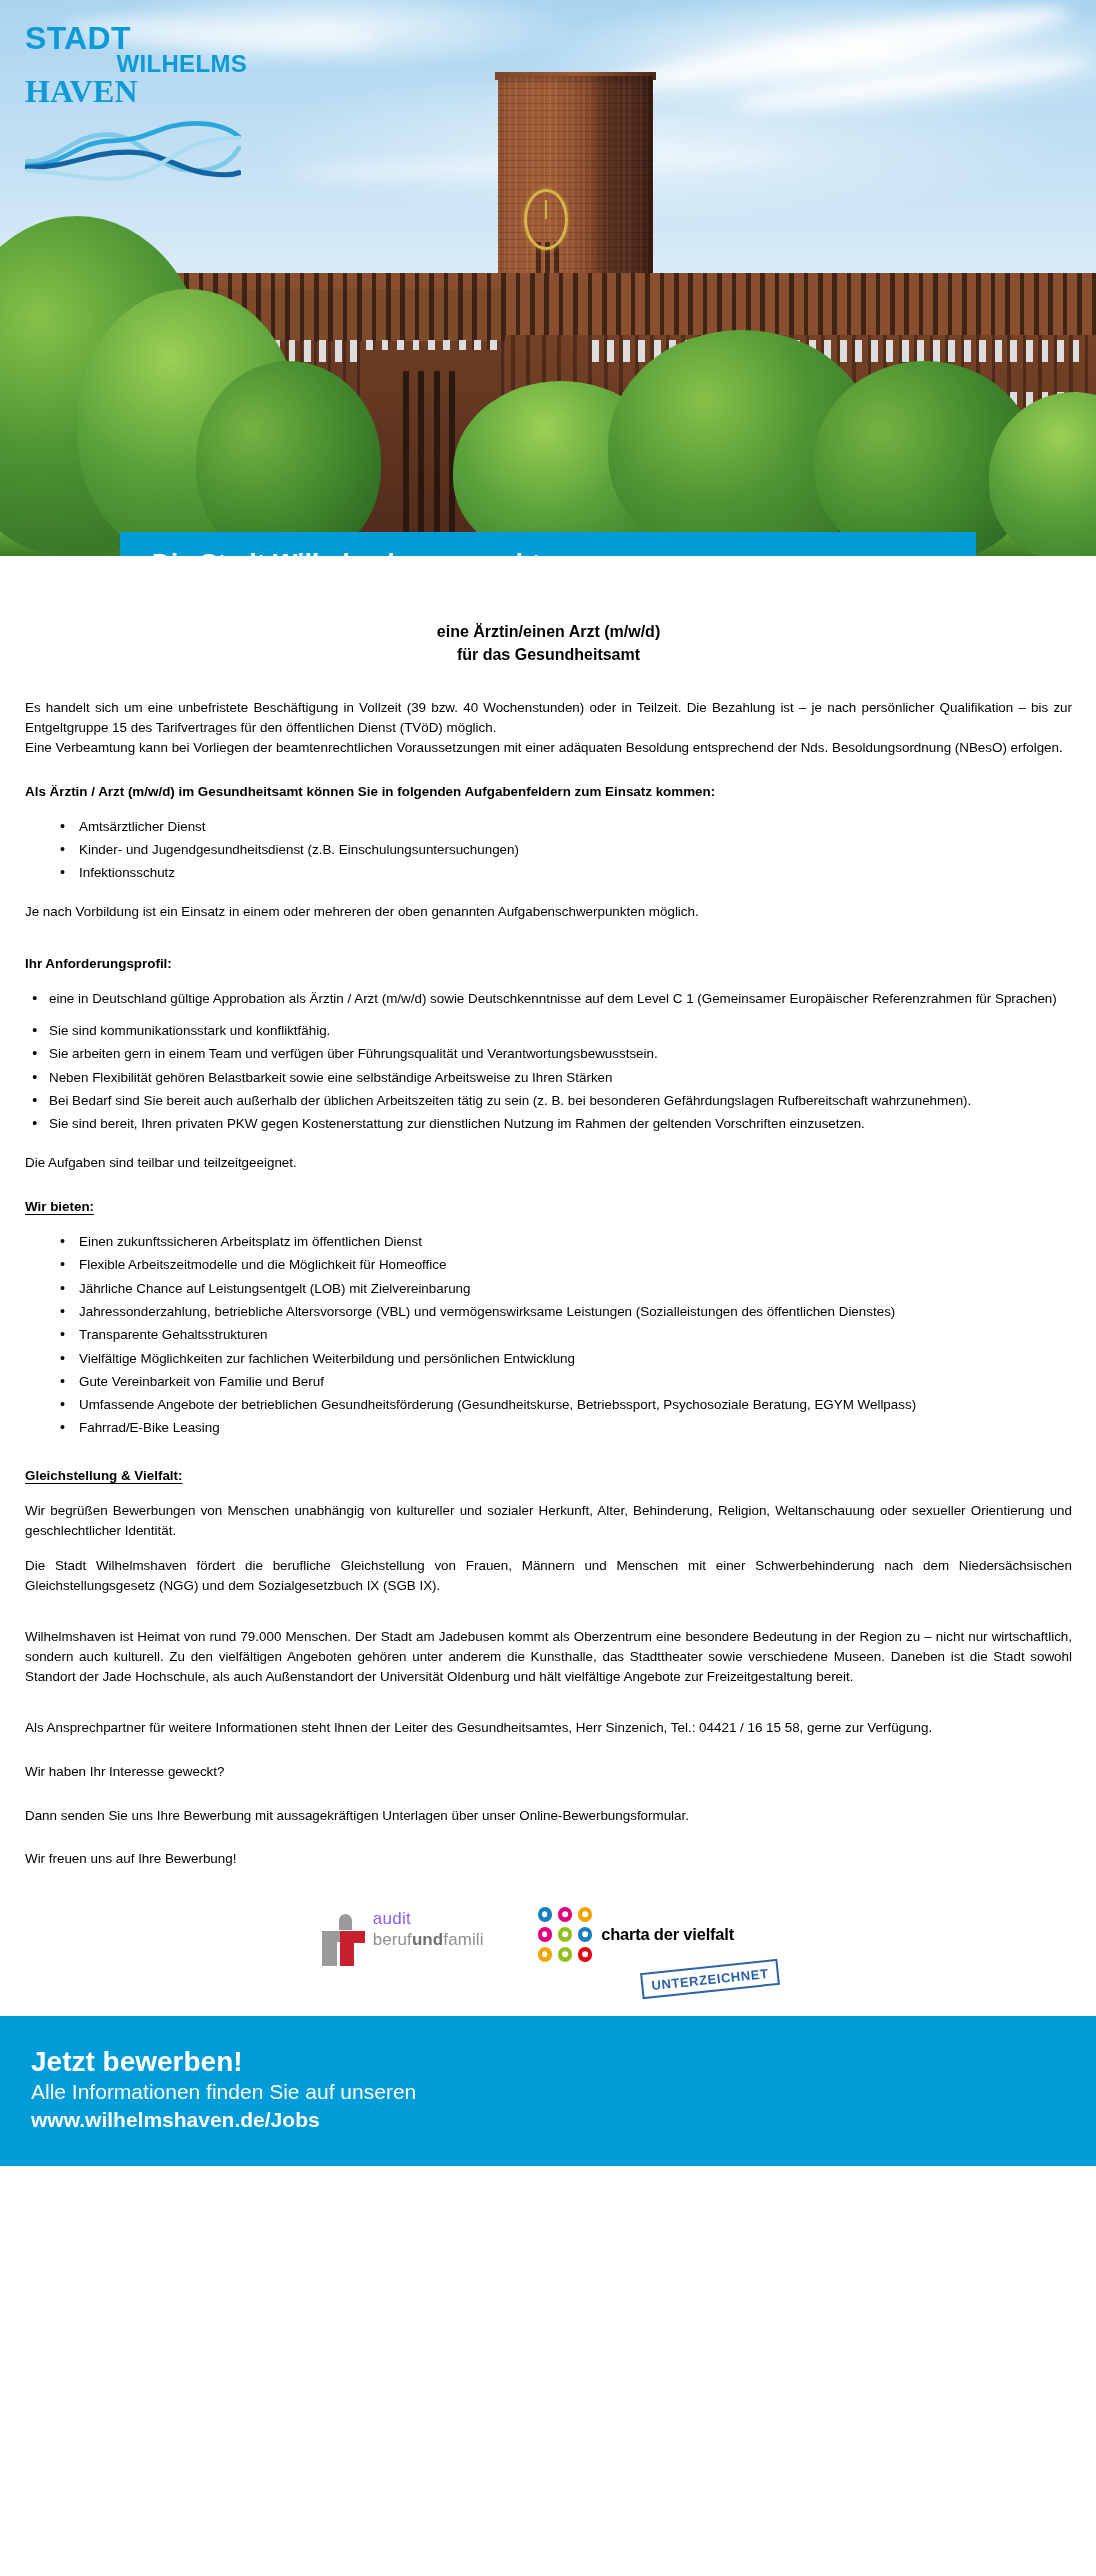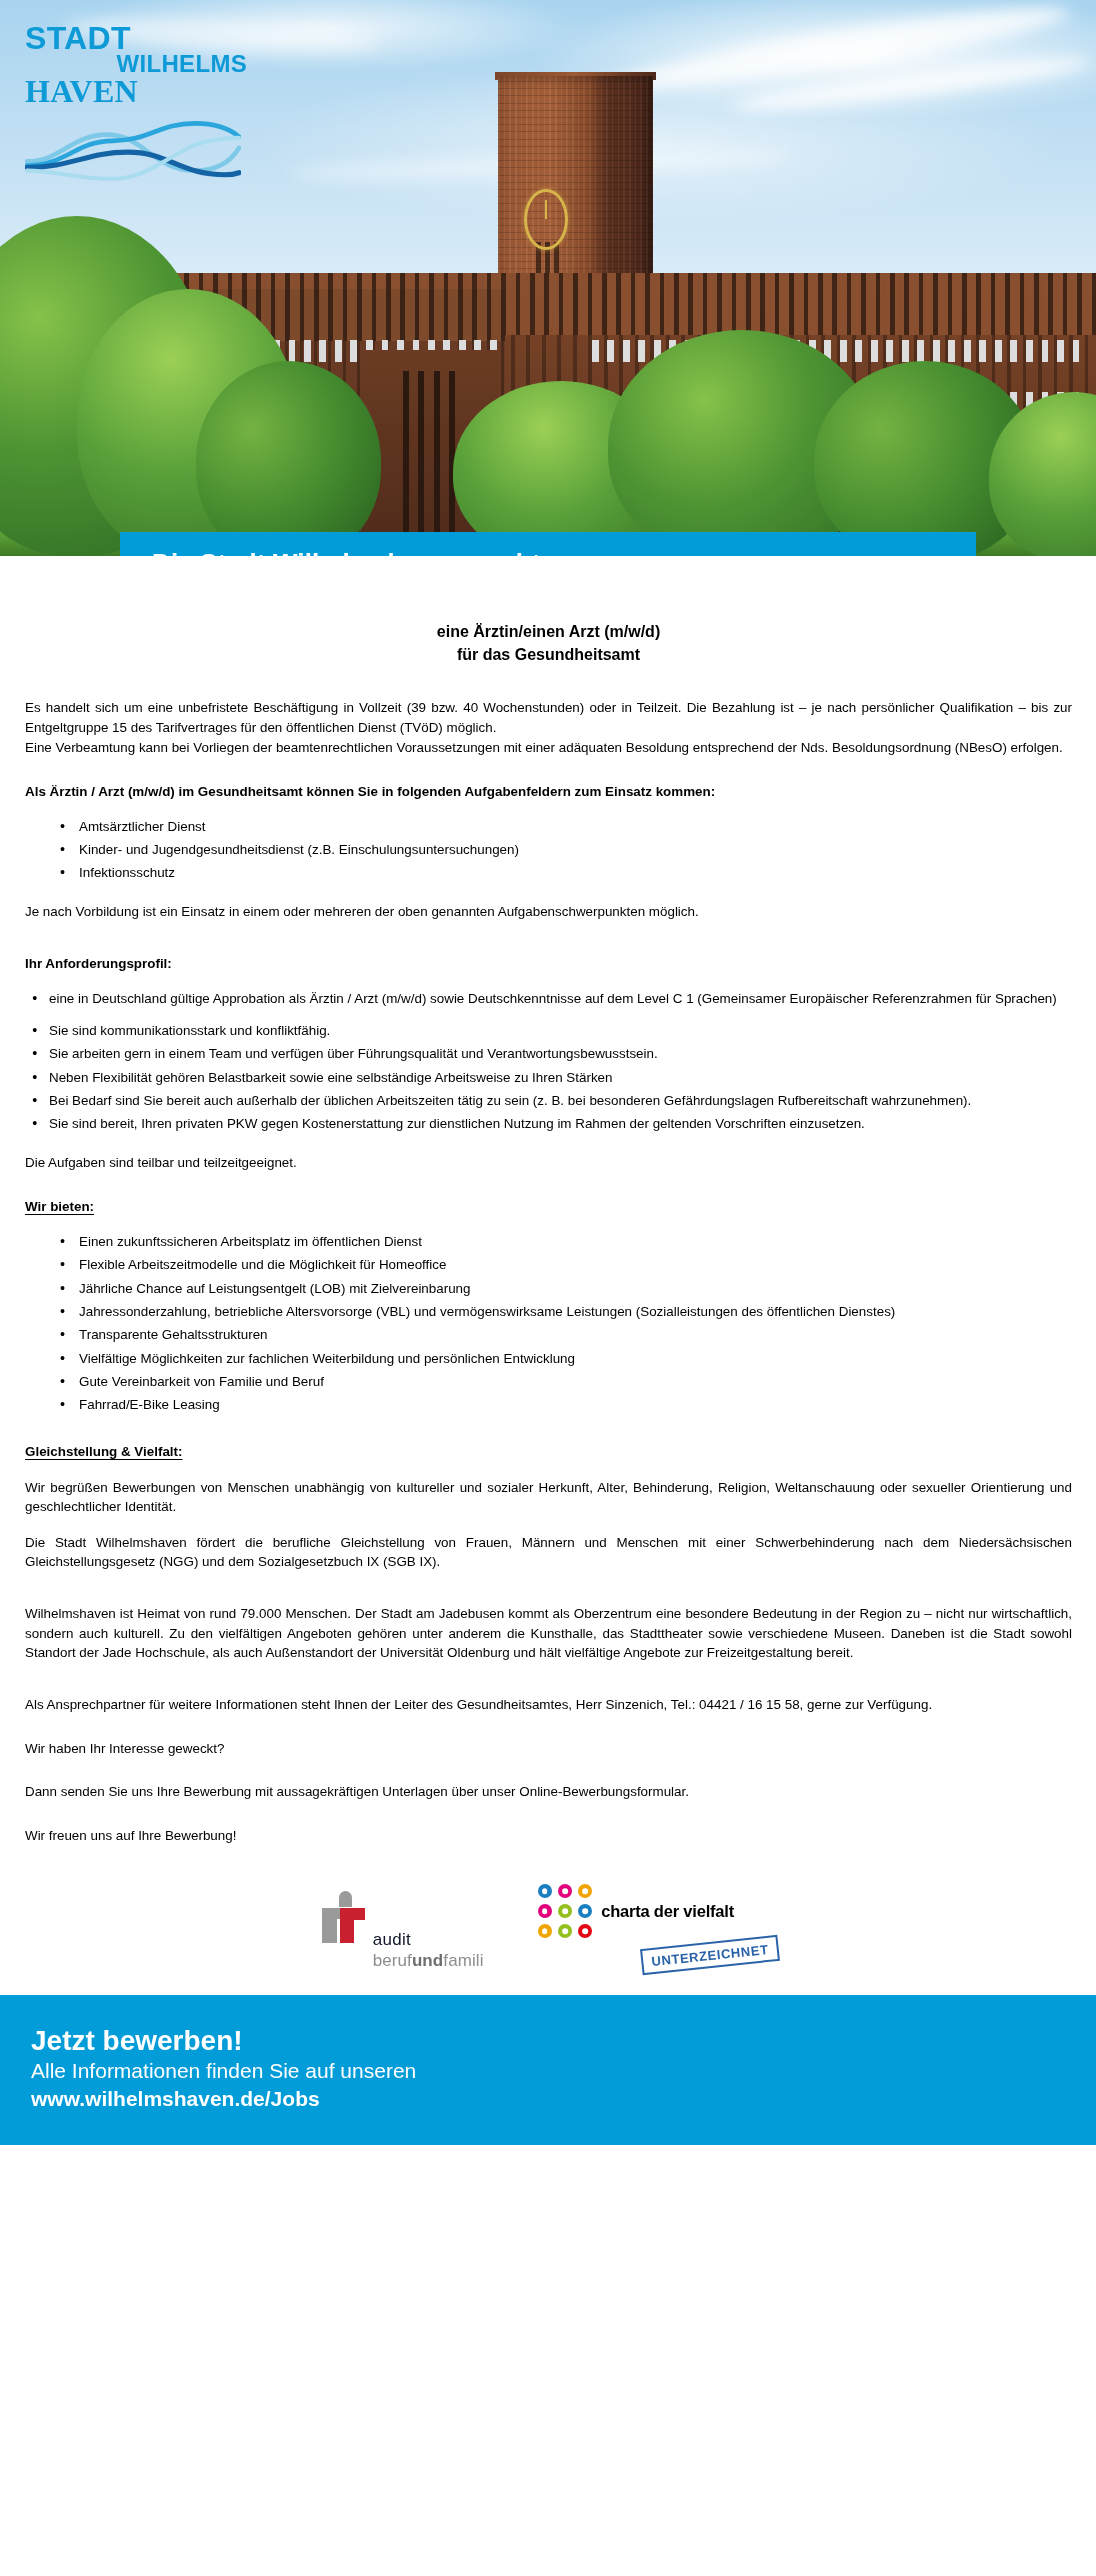--- a/index.html
+++ b/index.html
@@ -203,21 +203,21 @@
     position:absolute; left:3.1px; top:16.5px; width:32px; height:11.3px; background:#9a9a9a;
     border-radius:5.2px 5.2px 0 0;
   }
   .audit-red-l {
     position:absolute; left:21.6px; top:16.5px; width:14.4px; height:35px; background:#c8202e;
   }
   .audit-red-arm {
     position:absolute; left:21.6px; top:16.5px; width:25px; height:12.4px; background:#c8202e;
   }
   .audit-txt { padding-top:3.1px; }
-  .audit-t1 { font-size:17px; color:#0f172a; letter-spacing:0.3px; line-height:1.1;margin-top:44px; }
+  .audit-t1 { font-size:17px; color:#8b5cf6; letter-spacing:0.3px; line-height:1.1; }
   .audit-t2 { font-size:17px; color:#8e8e8e; letter-spacing:0.1px; line-height:1.25; }
   .audit-t2 b { color:#6f6f6f; font-weight:bold; }
 
   .charta { display:flex; flex-direction:column; }
   .charta-row { display:flex; align-items:center; gap:9px; }
   .dots { display:grid; grid-template-columns:repeat(3, 14.4px); gap:5.7px; }
   .dot { width:14.4px; height:14.4px; border-radius:50%; position:relative; }
   .dot:after {
     content:""; position:absolute; left:50%; top:50%;
     width:5.7px; height:5.7px; border-radius:50%;
@@ -364,20 +364,21 @@
     <div class="gap-m"></div>
 
     <ul class="bul indent">
       <li>Einen zukunftssicheren Arbeitsplatz im öffentlichen Dienst</li>
       <li>Flexible Arbeitszeitmodelle und die Möglichkeit für Homeoffice</li>
       <li>Jährliche Chance auf Leistungsentgelt (LOB) mit Zielvereinbarung</li>
       <li>Jahressonderzahlung, betriebliche Altersvorsorge (VBL) und vermögenswirksame Leistungen (Sozialleistungen des öffentlichen Dienstes)</li>
       <li>Transparente Gehaltsstrukturen</li>
       <li>Vielfältige Möglichkeiten zur fachlichen Weiterbildung und persönlichen Entwicklung</li>
       <li>Gute Vereinbarkeit von Familie und Beruf</li>
+      <li>Umfassende Angebote der betrieblichen Gesundheitsförderung (Gesundheitskurse, Betriebssport, Psychosoziale Beratung, EGYM Wellpass)</li>
       <li>Fahrrad/E-Bike Leasing</li>
     </ul>
 
     <div class="gap-l"></div>
 
     <h2 class="sec underline">Gleichstellung &amp; Vielfalt:</h2>
 
     <div class="gap-m"></div>
 
     <p class="para">Wir begrüßen Bewerbungen von Menschen unabhängig von kultureller und sozialer Herkunft, Alter, Behinderung, Religion, Weltanschauung oder sexueller Orientierung und geschlechtlicher Identität.</p>

